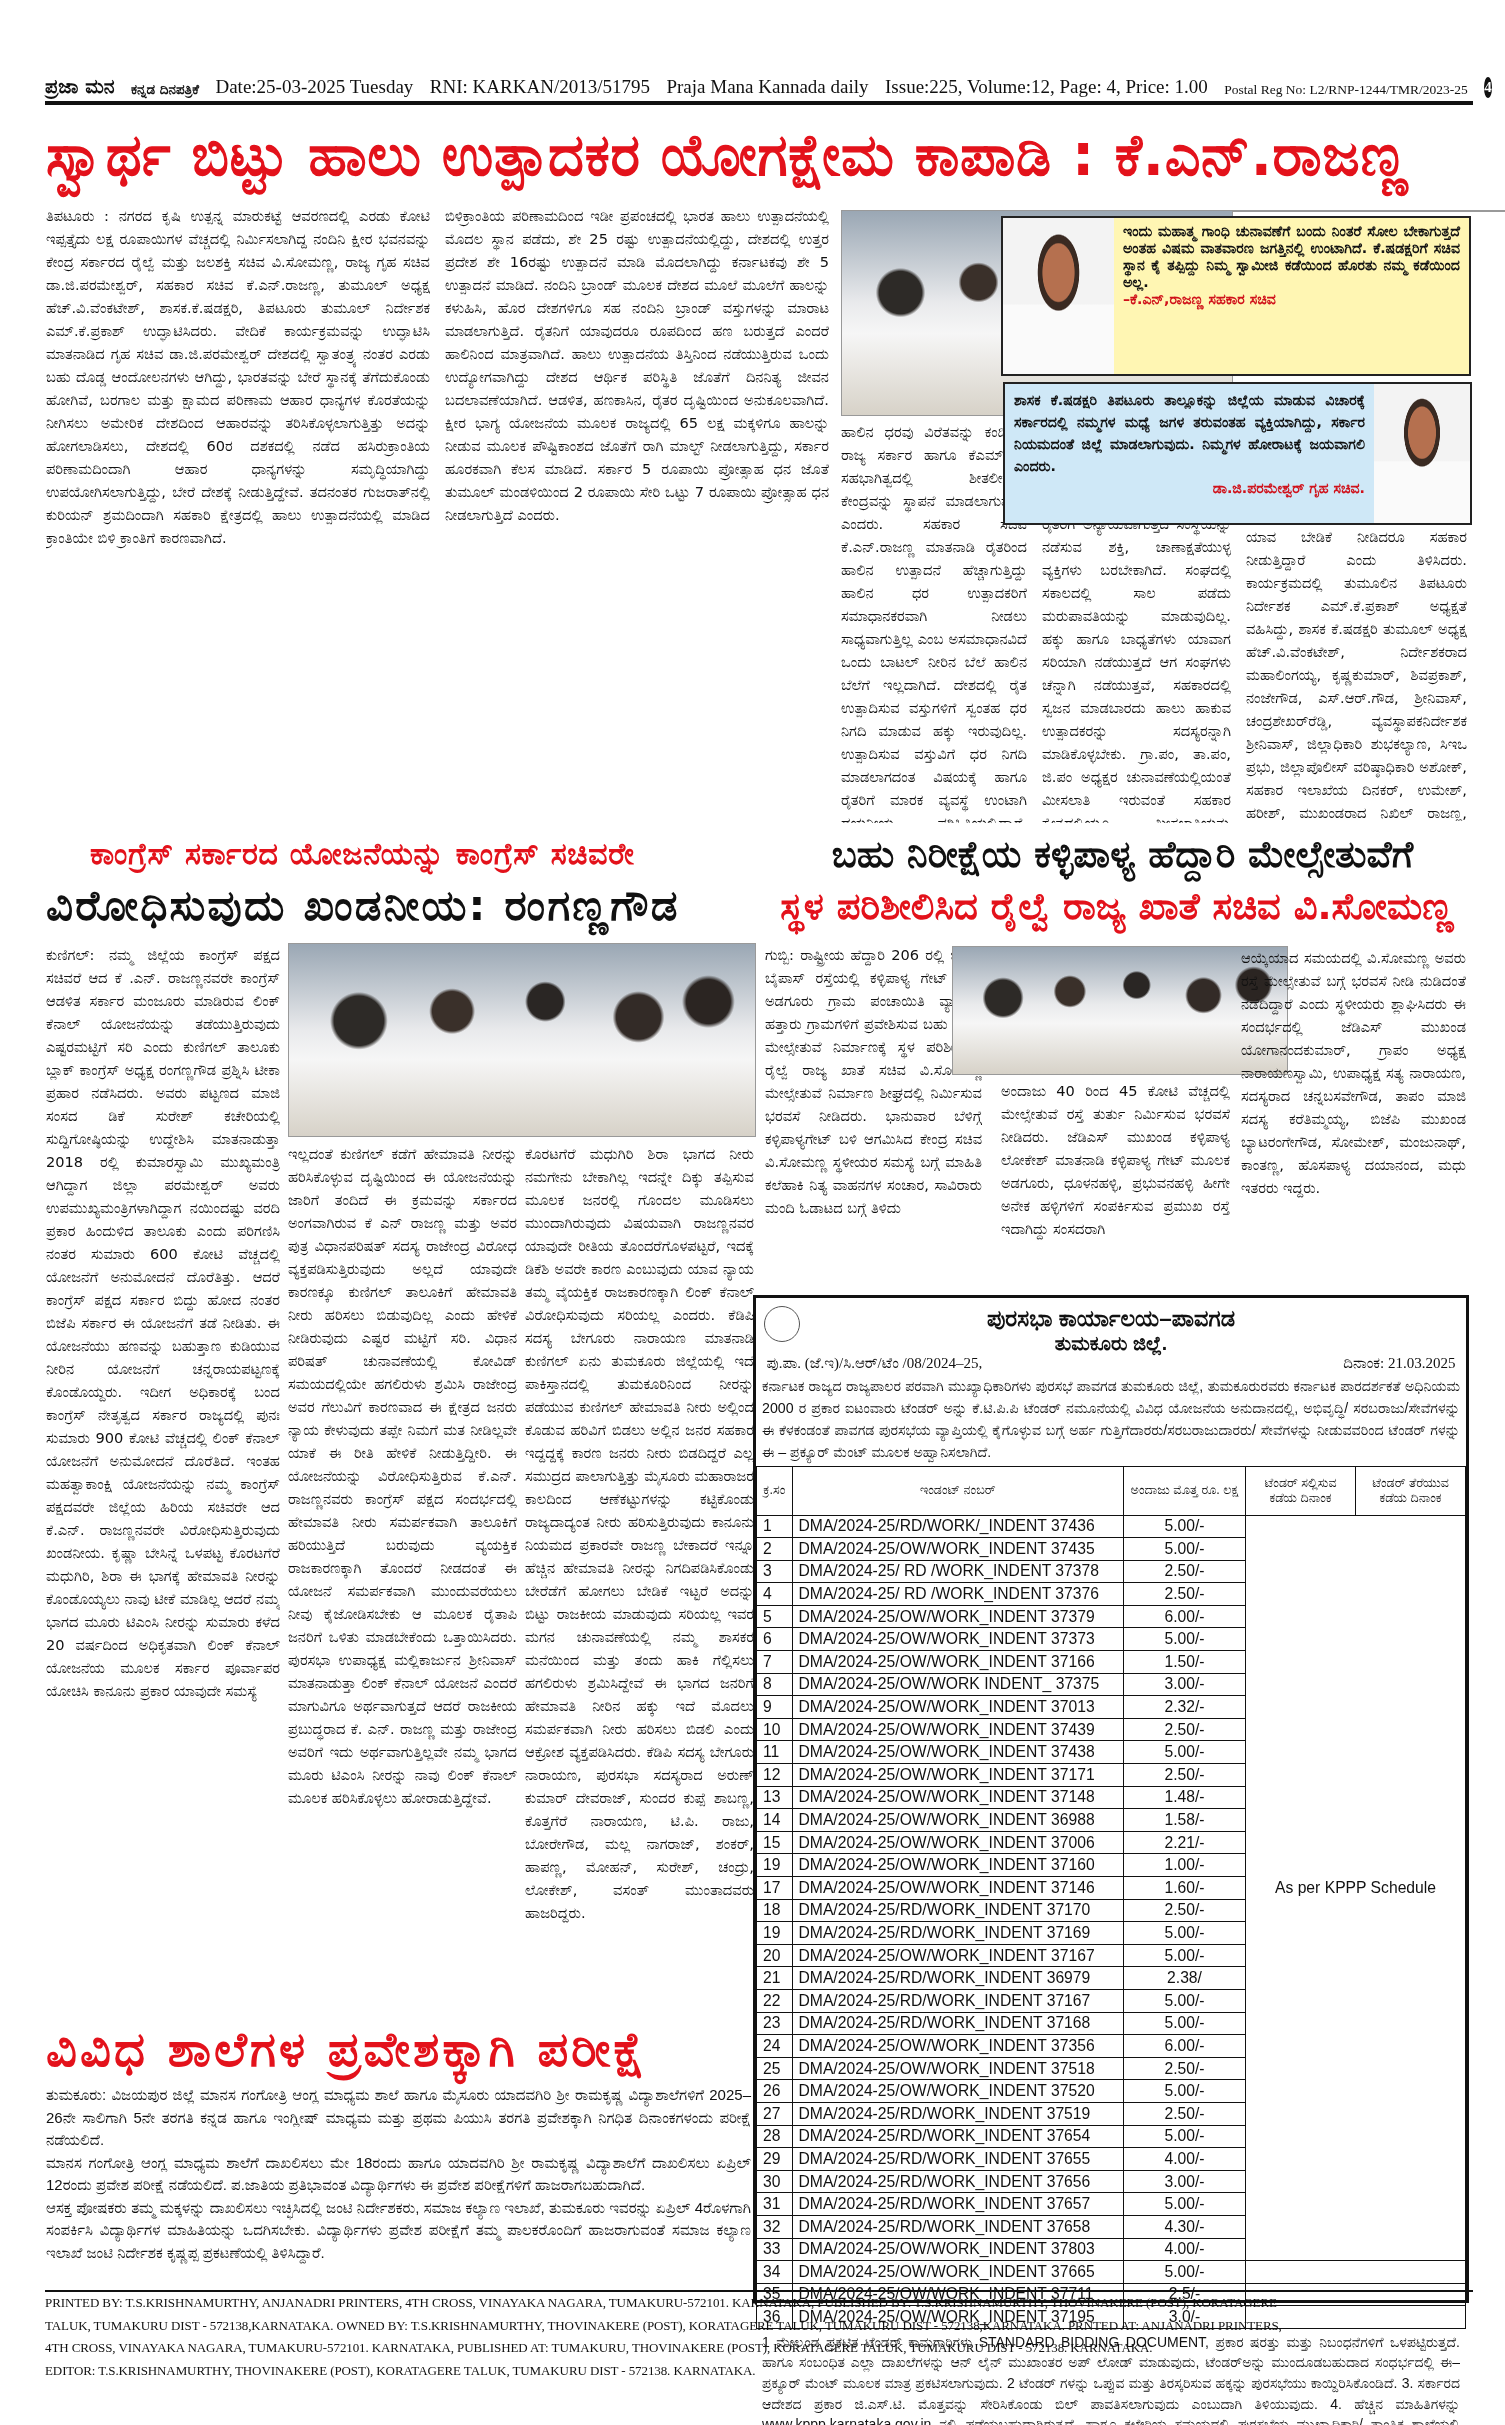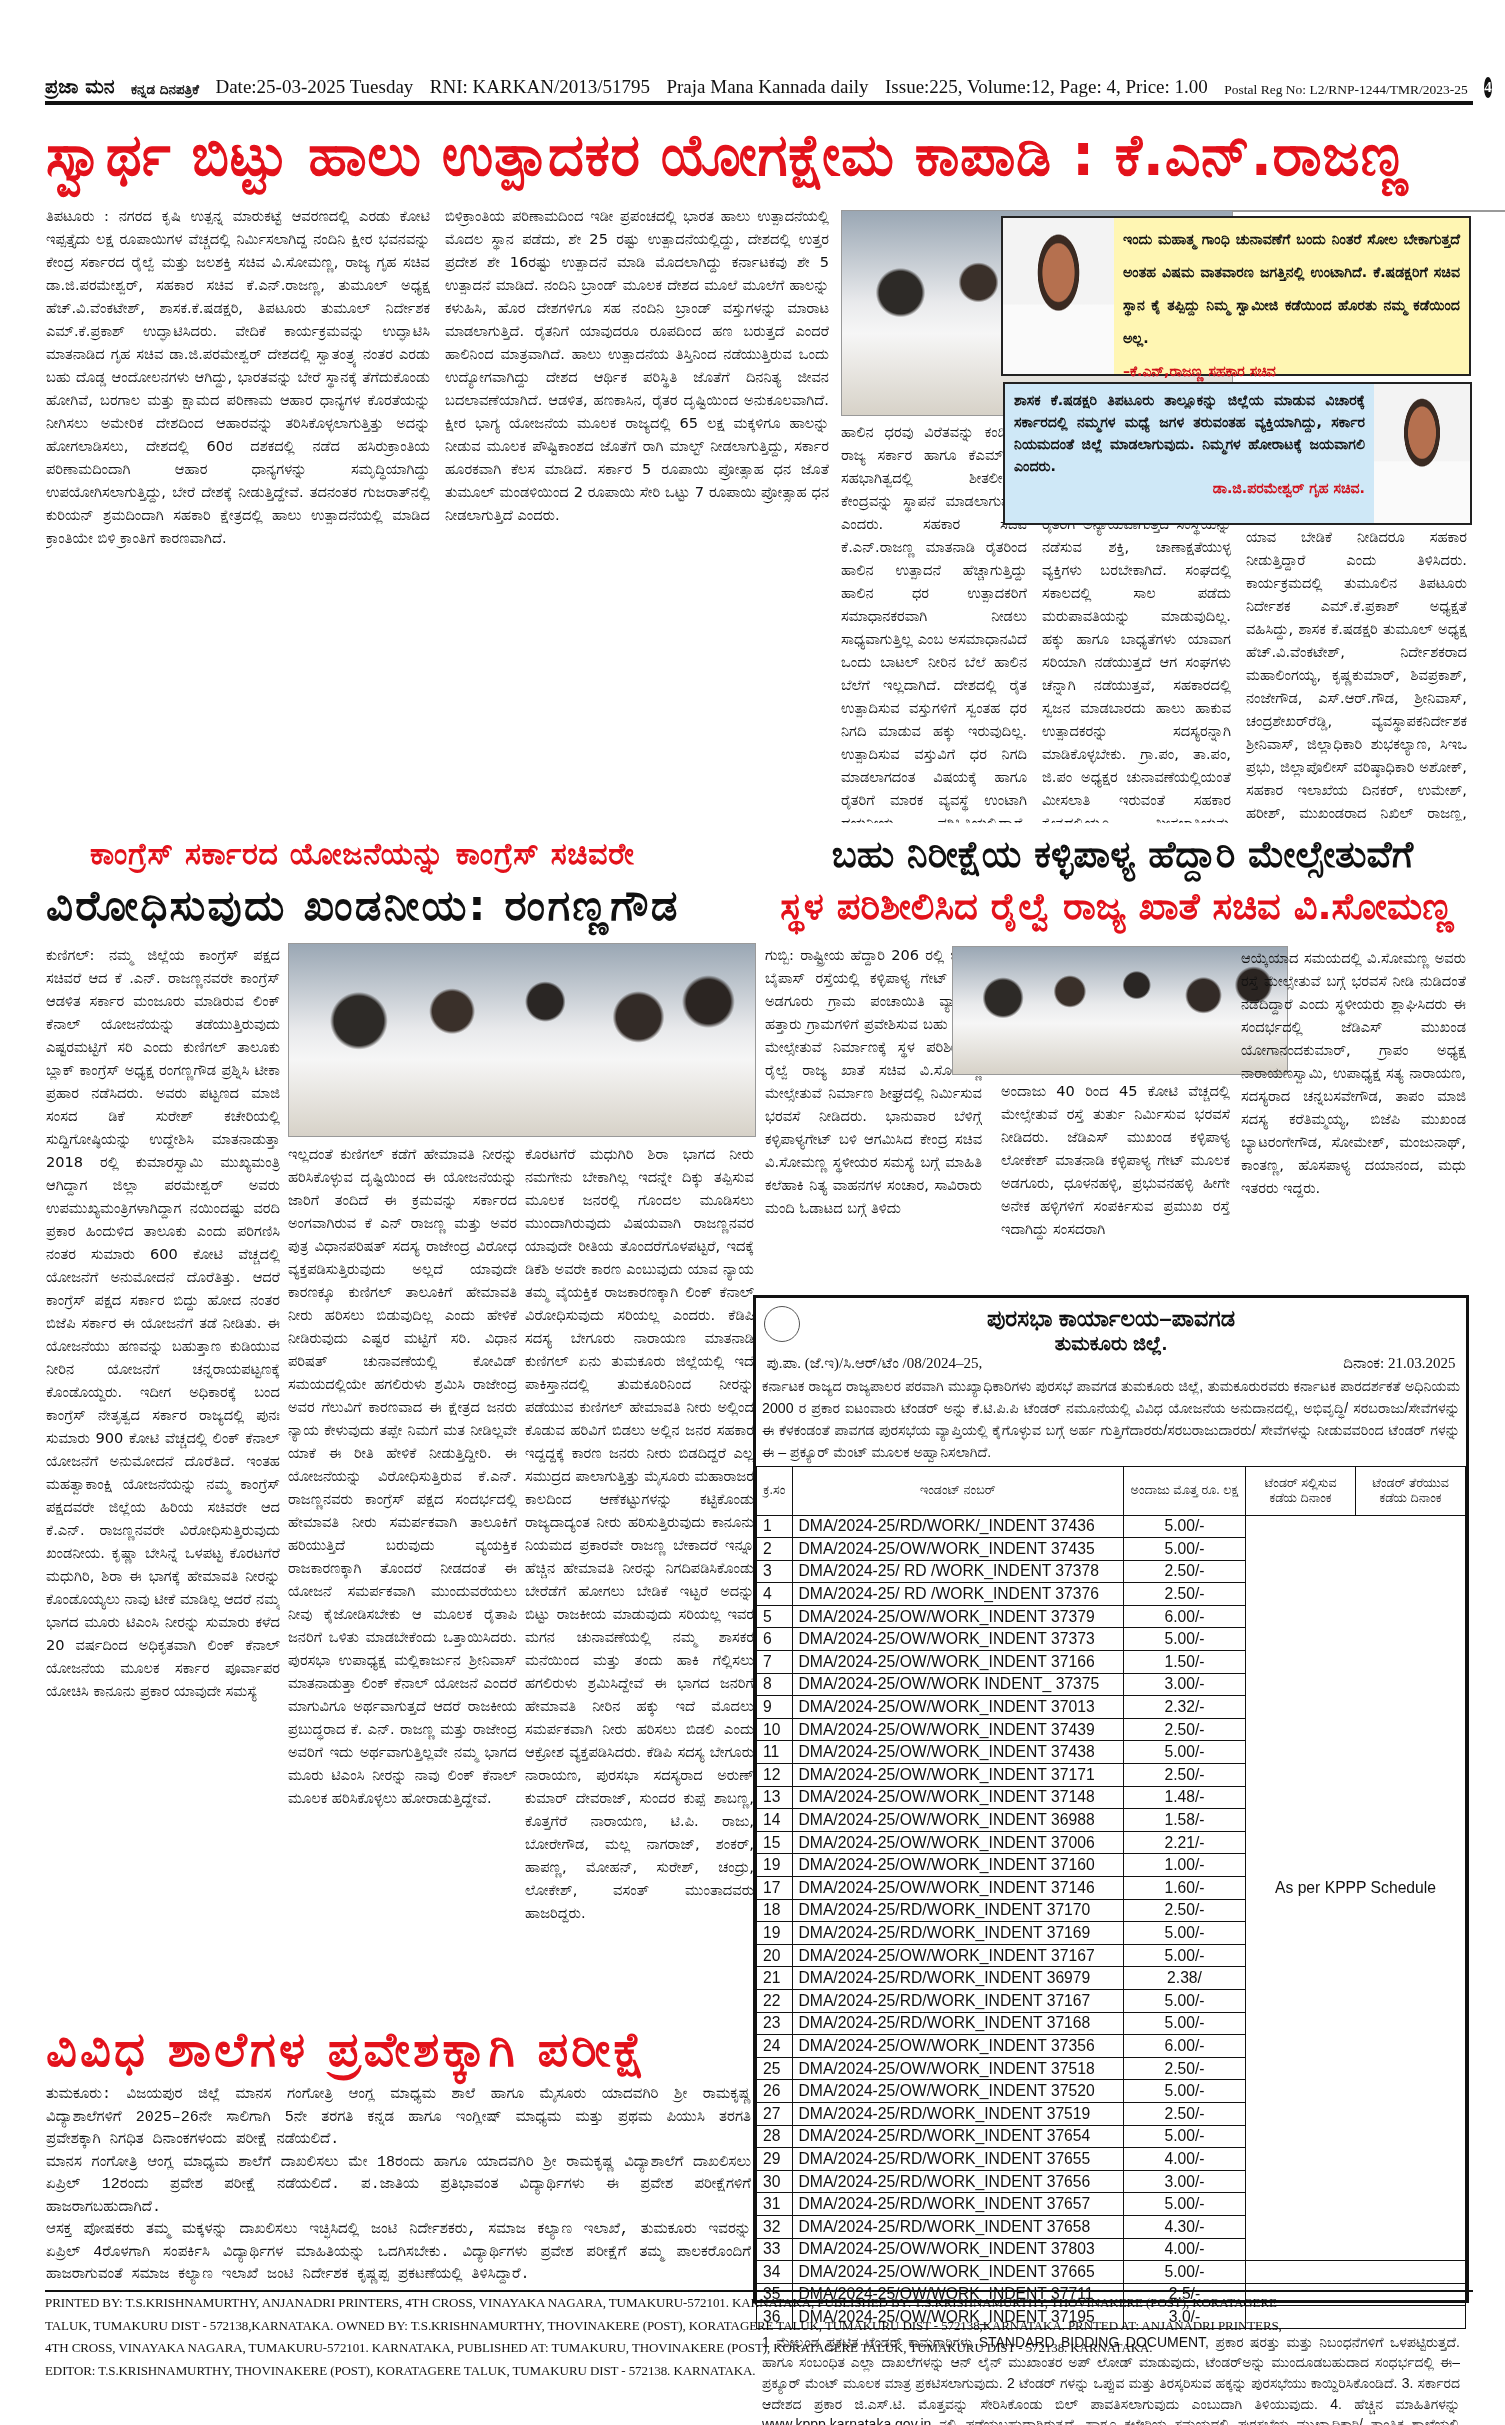--- a/index.html
+++ b/index.html
@@ -59,21 +59,21 @@
 
 <div class="abs col" style="left:46px;top:204px;width:384px;height:619px;">ತಿಪಟೂರು : ನಗರದ ಕೃಷಿ ಉತ್ಪನ್ನ ಮಾರುಕಟ್ಟೆ ಆವರಣದಲ್ಲಿ ಎರಡು ಕೋಟಿ ಇಪ್ಪತ್ತೈದು ಲಕ್ಷ ರೂಪಾಯಿಗಳ ವೆಚ್ಚದಲ್ಲಿ ನಿರ್ಮಿಸಲಾಗಿದ್ದ ನಂದಿನಿ ಕ್ಷೀರ ಭವನವನ್ನು ಕೇಂದ್ರ ಸರ್ಕಾರದ ರೈಲ್ವೆ ಮತ್ತು ಜಲಶಕ್ತಿ ಸಚಿವ ವಿ.ಸೋಮಣ್ಣ, ರಾಜ್ಯ ಗೃಹ ಸಚಿವ ಡಾ.ಜಿ.ಪರಮೇಶ್ವರ್, ಸಹಕಾರ ಸಚಿವ ಕೆ.ಎನ್.ರಾಜಣ್ಣ, ತುಮೂಲ್ ಅಧ್ಯಕ್ಷ ಹೆಚ್.ವಿ.ವೆಂಕಟೇಶ್, ಶಾಸಕ.ಕೆ.ಷಡಕ್ಷರಿ, ತಿಪಟೂರು ತುಮೂಲ್ ನಿರ್ದೇಶಕ ಎಮ್.ಕೆ.ಪ್ರಕಾಶ್ ಉದ್ಘಾಟಿಸಿದರು. ವೇದಿಕೆ ಕಾರ್ಯಕ್ರಮವನ್ನು ಉದ್ಘಾಟಿಸಿ ಮಾತನಾಡಿದ ಗೃಹ ಸಚಿವ ಡಾ.ಜಿ.ಪರಮೇಶ್ವರ್ ದೇಶದಲ್ಲಿ ಸ್ವಾತಂತ್ರ್ಯ ನಂತರ ಎರಡು ಬಹು ದೊಡ್ಡ ಆಂದೋಲನಗಳು ಆಗಿದ್ದು, ಭಾರತವನ್ನು ಬೇರೆ ಸ್ಥಾನಕ್ಕೆ ತೆಗೆದುಕೊಂಡು ಹೋಗಿವೆ, ಬರಗಾಲ ಮತ್ತು ಕ್ಷಾಮದ ಪರಿಣಾಮ ಆಹಾರ ಧಾನ್ಯಗಳ ಕೊರತೆಯನ್ನು ನೀಗಿಸಲು ಅಮೇರಿಕ ದೇಶದಿಂದ ಆಹಾರವನ್ನು ತರಿಸಿಕೊಳ್ಳಲಾಗುತ್ತಿತ್ತು ಅದನ್ನು ಹೋಗಲಾಡಿಸಲು, ದೇಶದಲ್ಲಿ 60ರ ದಶಕದಲ್ಲಿ ನಡೆದ ಹಸಿರುಕ್ರಾಂತಿಯ ಪರಿಣಾಮದಿಂದಾಗಿ ಆಹಾರ ಧಾನ್ಯಗಳನ್ನು ಸಮೃದ್ಧಿಯಾಗಿದ್ದು ಉಪಯೋಗಿಸಲಾಗುತ್ತಿದ್ದು, ಬೇರೆ ದೇಶಕ್ಕೆ ನೀಡುತ್ತಿದ್ದೇವೆ. ತದನಂತರ ಗುಜರಾತ್‌ನಲ್ಲಿ ಕುರಿಯನ್ ಶ್ರಮದಿಂದಾಗಿ ಸಹಕಾರಿ ಕ್ಷೇತ್ರದಲ್ಲಿ ಹಾಲು ಉತ್ಪಾದನೆಯಲ್ಲಿ ಮಾಡಿದ ಕ್ರಾಂತಿಯೇ ಬಿಳಿ ಕ್ರಾಂತಿಗೆ ಕಾರಣವಾಗಿದೆ.</div>
 <div class="abs col" style="left:445px;top:204px;width:384px;height:619px;">ಬಿಳಿಕ್ರಾಂತಿಯ ಪರಿಣಾಮದಿಂದ ಇಡೀ ಪ್ರಪಂಚದಲ್ಲಿ ಭಾರತ ಹಾಲು ಉತ್ಪಾದನೆಯಲ್ಲಿ ಮೊದಲ ಸ್ಥಾನ ಪಡೆದು, ಶೇ 25 ರಷ್ಟು ಉತ್ಪಾದನೆಯಲ್ಲಿದ್ದು, ದೇಶದಲ್ಲಿ ಉತ್ತರ ಪ್ರದೇಶ ಶೇ 16ರಷ್ಟು ಉತ್ಪಾದನೆ ಮಾಡಿ ಮೊದಲಾಗಿದ್ದು ಕರ್ನಾಟಕವು ಶೇ 5 ಉತ್ಪಾದನೆ ಮಾಡಿದೆ. ನಂದಿನಿ ಬ್ರಾಂಡ್ ಮೂಲಕ ದೇಶದ ಮೂಲೆ ಮೂಲೆಗೆ ಹಾಲನ್ನು ಕಳುಹಿಸಿ, ಹೊರ ದೇಶಗಳಿಗೂ ಸಹ ನಂದಿನಿ ಬ್ರಾಂಡ್ ವಸ್ತುಗಳನ್ನು ಮಾರಾಟ ಮಾಡಲಾಗುತ್ತಿದೆ. ರೈತನಿಗೆ ಯಾವುದರೂ ರೂಪದಿಂದ ಹಣ ಬರುತ್ತದೆ ಎಂದರೆ ಹಾಲಿನಿಂದ ಮಾತ್ರವಾಗಿದೆ. ಹಾಲು ಉತ್ಪಾದನೆಯ ತಿಸ್ತಿನಿಂದ ನಡೆಯುತ್ತಿರುವ ಒಂದು ಉದ್ಯೋಗವಾಗಿದ್ದು ದೇಶದ ಆರ್ಥಿಕ ಪರಿಸ್ಥಿತಿ ಜೊತೆಗೆ ದಿನನಿತ್ಯ ಜೀವನ ಬದಲಾವಣೆಯಾಗಿದೆ. ಆಡಳಿತ, ಹಣಕಾಸಿನ, ರೈತರ ದೃಷ್ಟಿಯಿಂದ ಅನುಕೂಲವಾಗಿದೆ. ಕ್ಷೀರ ಭಾಗ್ಯ ಯೋಜನೆಯ ಮೂಲಕ ರಾಜ್ಯದಲ್ಲಿ 65 ಲಕ್ಷ ಮಕ್ಕಳಿಗೂ ಹಾಲನ್ನು ನೀಡುವ ಮೂಲಕ ಪೌಷ್ಟಿಕಾಂಶದ ಜೊತೆಗೆ ರಾಗಿ ಮಾಲ್ಟ್ ನೀಡಲಾಗುತ್ತಿದ್ದು, ಸರ್ಕಾರ ಹೂರಕವಾಗಿ ಕೆಲಸ ಮಾಡಿದೆ. ಸರ್ಕಾರ 5 ರೂಪಾಯಿ ಪ್ರೋತ್ಸಾಹ ಧನ ಜೊತೆ ತುಮೂಲ್ ಮಂಡಳಿಯಿಂದ 2 ರೂಪಾಯಿ ಸೇರಿ ಒಟ್ಟು 7 ರೂಪಾಯಿ ಪ್ರೋತ್ಸಾಹ ಧನ ನೀಡಲಾಗುತ್ತಿದೆ ಎಂದರು.</div>
 <div class="abs photo crowd" style="left:841px;top:210px;width:738px;height:0;"></div>
 <div class="abs photo crowd" style="left:841px;top:210px;width:390px;height:204px;"></div>
 <div class="abs col" style="left:841px;top:420px;width:186px;height:403px;">ಹಾಲಿನ ಧರವು ವಿರೆತವನ್ನು ಕಂಡಿದ್ದು, ರಾಜ್ಯ ಸರ್ಕಾರ ಹಾಗೂ ಕೆಎಮ್‌ಎಫ್ ಸಹಭಾಗಿತ್ವದಲ್ಲಿ ಶೀತಲೀಕರಣ ಕೇಂದ್ರವನ್ನು ಸ್ಥಾಪನೆ ಮಾಡಲಾಗುವುದು ಎಂದರು. ಸಹಕಾರ ಸಚಿವ ಕೆ.ಎನ್.ರಾಜಣ್ಣ ಮಾತನಾಡಿ ರೈತರಿಂದ ಹಾಲಿನ ಉತ್ಪಾದನೆ ಹೆಚ್ಚಾಗುತ್ತಿದ್ದು ಹಾಲಿನ ಧರ ಉತ್ಪಾದಕರಿಗೆ ಸಮಾಧಾನಕರವಾಗಿ ನೀಡಲು ಸಾಧ್ಯವಾಗುತ್ತಿಲ್ಲ ಎಂಬ ಅಸಮಾಧಾನವಿದೆ ಒಂದು ಬಾಟಲ್ ನೀರಿನ ಬೆಲೆ ಹಾಲಿನ ಬೆಲೆಗೆ ಇಲ್ಲದಾಗಿದೆ. ದೇಶದಲ್ಲಿ ರೈತ ಉತ್ಪಾದಿಸುವ ವಸ್ತುಗಳಿಗೆ ಸ್ವಂತಹ ಧರ ನಿಗದಿ ಮಾಡುವ ಹಕ್ಕು ಇರುವುದಿಲ್ಲ. ಉತ್ಪಾದಿಸುವ ವಸ್ತುವಿಗೆ ಧರ ನಿಗದಿ ಮಾಡಲಾಗದಂತ ವಿಷಯಕ್ಕೆ ಹಾಗೂ ರೈತರಿಗೆ ಮಾರಕ ವ್ಯವಸ್ಥೆ ಉಂಟಾಗಿ ದಯನೀಯ ಪರಿಸ್ಥಿತಿಯಲ್ಲಿದ್ದಾರೆ. ಸಹಕಾರಿ ಆಂದೋಲನವು ಜನರ</div>
 <div class="abs col" style="left:1042px;top:420px;width:189px;height:403px;">ಆಂದೋಲನವಾಗಿ ಪರಿವರ್ತನೆ ಮಾಡಬೇಕು, ಆಂದೋಲನ ಬದಲಾವಣೆ ಆಗದೇ ಹೋದರೆ ಆರು ತಿಂಗಳಲ್ಲಿ ಸಹಕಾರ ಸಂಘಗಳು ಮುಚ್ಚಿಹೋಗಿ ರೈತರಿಗೆ ಅನ್ಯಾಯವಾಗುತ್ತದೆ ಸಂಸ್ಥೆಯನ್ನು ನಡೆಸುವ ಶಕ್ತಿ, ಚಾಣಾಕ್ಷತೆಯುಳ್ಳ ವ್ಯಕ್ತಿಗಳು ಬರಬೇಕಾಗಿದೆ. ಸಂಘದಲ್ಲಿ ಸಕಾಲದಲ್ಲಿ ಸಾಲ ಪಡೆದು ಮರುಪಾವತಿಯನ್ನು ಮಾಡುವುದಿಲ್ಲ. ಹಕ್ಕು ಹಾಗೂ ಬಾಧ್ಯತೆಗಳು ಯಾವಾಗ ಸರಿಯಾಗಿ ನಡೆಯುತ್ತದೆ ಆಗ ಸಂಘಗಳು ಚೆನ್ನಾಗಿ ನಡೆಯುತ್ತವೆ, ಸಹಕಾರದಲ್ಲಿ ಸ್ವಜನ ಮಾಡಬಾರದು ಹಾಲು ಹಾಕುವ ಉತ್ಪಾದಕರನ್ನು ಸದಸ್ಯರನ್ನಾಗಿ ಮಾಡಿಕೊಳ್ಳಬೇಕು. ಗ್ರಾ.ಪಂ, ತಾ.ಪಂ, ಜಿ.ಪಂ ಅಧ್ಯಕ್ಷರ ಚುನಾವಣೆಯಲ್ಲಿಯಂತೆ ಮೀಸಲಾತಿ ಇರುವಂತೆ ಸಹಕಾರ ಕ್ಷೇತ್ರದಲ್ಲಿಯೂ ಮೀಸಲಾತಿಯನ್ನು ನಿಗದಿಯಾಗಬೇಕೆಂದು</div>
 
 <div class="abs quote-box" style="left:1001px;top:216px;width:466px;height:156px;">
   <div class="portrait" style="width:111px;height:100%;flex:none;"></div>
-  <div class="quote-text" style="background:#fff6b3;font-size:14.2px;line-height:33px;">
+  <div class="quote-text" style="background:#fff6b3;font-size:14.2px;line-height:17px;">
     <span>ಇಂದು ಮಹಾತ್ಮ ಗಾಂಧಿ ಚುನಾವಣೆಗೆ ಬಂದು ನಿಂತರೆ ಸೋಲ ಬೇಕಾಗುತ್ತದೆ ಅಂತಹ ವಿಷಮ ವಾತವಾರಣ ಜಗತ್ತಿನಲ್ಲಿ ಉಂಟಾಗಿದೆ. ಕೆ.ಷಡಕ್ಷರಿಗೆ ಸಚಿವ ಸ್ಥಾನ ಕೈ ತಪ್ಪಿದ್ದು ನಿಮ್ಮ ಸ್ವಾಮೀಜಿ ಕಡೆಯಿಂದ ಹೊರತು ನಮ್ಮ ಕಡೆಯಿಂದ ಅಲ್ಲ.</span><br>
     <span class="quote-attr">–ಕೆ.ಎನ್,ರಾಜಣ್ಣ ಸಹಕಾರ ಸಚಿವ</span>
   </div>
 </div>
 <div class="abs quote-box" style="left:1003px;top:382px;width:465px;height:139px;">
   <div class="quote-text" style="background:#cfe8f7;font-size:14.2px;line-height:22px;">
     <span>ಶಾಸಕ ಕೆ.ಷಡಕ್ಷರಿ ತಿಪಟೂರು ತಾಲ್ಲೂಕನ್ನು ಜಿಲ್ಲೆಯ ಮಾಡುವ ವಿಚಾರಕ್ಕೆ ಸರ್ಕಾರದಲ್ಲಿ ನಮ್ಮಗಳ ಮಧ್ಯೆ ಜಗಳ ತರುವಂತಹ ವ್ಯಕ್ತಿಯಾಗಿದ್ದು, ಸರ್ಕಾರ ನಿಯಮದಂತೆ ಜಿಲ್ಲೆ ಮಾಡಲಾಗುವುದು. ನಿಮ್ಮಗಳ ಹೋರಾಟಕ್ಕೆ ಜಯವಾಗಲಿ ಎಂದರು.</span><br>
     <span class="quote-attr" style="float:right;">ಡಾ.ಜಿ.ಪರಮೇಶ್ವರ್ ಗೃಹ ಸಚಿವ.</span>
   </div>
   <div class="portrait" style="width:96px;height:100%;flex:none;"></div>
@@ -130,21 +130,21 @@
 <div class="abs col" style="left:525px;top:1142px;width:229px;height:874px;">ಕೊರಟಗೆರೆ ಮಧುಗಿರಿ ಶಿರಾ ಭಾಗದ ನೀರು ನಮಗೇನು ಬೇಕಾಗಿಲ್ಲ ಇದನ್ನೇ ದಿಕ್ಕು ತಪ್ಪಿಸುವ ಮೂಲಕ ಜನರಲ್ಲಿ ಗೊಂದಲ ಮೂಡಿಸಲು ಮುಂದಾಗಿರುವುದು ವಿಷಯವಾಗಿ ರಾಜಣ್ಣನವರ ಯಾವುದೇ ರೀತಿಯ ತೊಂದರೆಗೊಳಪಟ್ಟರೆ, ಇದಕ್ಕೆ ಡಿಕೆಶಿ ಅವರೇ ಕಾರಣ ಎಂಬುವುದು ಯಾವ ನ್ಯಾಯ ತಮ್ಮ ವೈಯಕ್ತಿಕ ರಾಜಕಾರಣಕ್ಕಾಗಿ ಲಿಂಕ್ ಕೆನಾಲ್ ವಿರೋಧಿಸುವುದು ಸರಿಯಲ್ಲ ಎಂದರು. ಕೆಡಿಪಿ ಸದಸ್ಯ ಬೇಗೂರು ನಾರಾಯಣ ಮಾತನಾಡಿ ಕುಣಿಗಲ್ ಏನು ತುಮಕೂರು ಜಿಲ್ಲೆಯಲ್ಲಿ ಇದೆ ಪಾಕಿಸ್ತಾನದಲ್ಲಿ ತುಮಕೂರಿನಿಂದ ನೀರನ್ನು ಪಡೆಯುವ ಕುಣಿಗಲ್ ಹೇಮಾವತಿ ನೀರು ಅಲ್ಲಿಂದ ಕೊಡುವ ಹರಿವಿಗೆ ಬಿಡಲು ಅಲ್ಲಿನ ಜನರ ಸಹಕಾರ ಇದ್ದದ್ದಕ್ಕೆ ಕಾರಣ ಜನರು ನೀರು ಬಿಡದಿದ್ದರೆ ಎಲ್ಲ ಸಮುದ್ರದ ಪಾಲಾಗುತ್ತಿತ್ತು ಮೈಸೂರು ಮಹಾರಾಜರ ಕಾಲದಿಂದ ಆಣೆಕಟ್ಟುಗಳನ್ನು ಕಟ್ಟಿಕೊಂಡು ರಾಜ್ಯದಾದ್ಯಂತ ನೀರು ಹರಿಸುತ್ತಿರುವುದು ಕಾನೂನು ನಿಯಮದ ಪ್ರಕಾರವೇ ರಾಜಣ್ಣ ಬೇಕಾದರೆ ಇನ್ನೂ ಹೆಚ್ಚಿನ ಹೇಮಾವತಿ ನೀರನ್ನು ನಿಗದಿಪಡಿಸಿಕೊಂಡು ಬೇರೆಡೆಗೆ ಹೋಗಲು ಬೇಡಿಕೆ ಇಟ್ಟರೆ ಅದನ್ನು ಬಿಟ್ಟು ರಾಜಕೀಯ ಮಾಡುವುದು ಸರಿಯಲ್ಲ ಇವರ ಮಗನ ಚುನಾವಣೆಯಲ್ಲಿ ನಮ್ಮ ಶಾಸಕರ ಮನೆಯಿಂದ ಮತ್ತು ತಂದು ಹಾಕಿ ಗೆಲ್ಲಿಸಲು ಹಗಲಿರುಳು ಶ್ರಮಿಸಿದ್ದೇವೆ ಈ ಭಾಗದ ಜನರಿಗೆ ಹೇಮಾವತಿ ನೀರಿನ ಹಕ್ಕು ಇದೆ ಮೊದಲು ಸಮರ್ಪಕವಾಗಿ ನೀರು ಹರಿಸಲು ಬಿಡಲಿ ಎಂದು ಆಕ್ರೋಶ ವ್ಯಕ್ತಪಡಿಸಿದರು. ಕೆಡಿಪಿ ಸದಸ್ಯ ಬೇಗೂರು ನಾರಾಯಣ, ಪುರಸಭಾ ಸದಸ್ಯರಾದ ಅರುಣ್ ಕುಮಾರ್ ದೇವರಾಜ್, ಸುಂದರ ಕುಪ್ಪೆ ಶಾಬಣ್ಣ, ಕೊತ್ತಗೆರೆ ನಾರಾಯಣ, ಟಿ.ಪಿ. ರಾಜು, ಬೋರೇಗೌಡ, ಮಲ್ಲ ನಾಗರಾಜ್, ಶಂಕರ್, ಹಾಪಣ್ಣ, ಮೋಹನ್, ಸುರೇಶ್, ಚಂದ್ರು, ಲೋಕೇಶ್, ವಸಂತ್ ಮುಂತಾದವರು ಹಾಜರಿದ್ದರು.</div>
 
 <div class="abs col" style="left:765px;top:943px;width:217px;height:330px;">ಗುಬ್ಬಿ: ರಾಷ್ಟ್ರೀಯ ಹೆದ್ದಾರಿ 206 ರಲ್ಲಿ ಬರುವ ಬೈಪಾಸ್ ರಸ್ತೆಯಲ್ಲಿ ಕಳ್ಳಿಪಾಳ್ಯ ಗೇಟ್ ನಿಂದ ಅಡಗೂರು ಗ್ರಾಮ ಪಂಚಾಯಿತಿ ವ್ಯಾಪ್ತಿಯ ಹತ್ತಾರು ಗ್ರಾಮಗಳಿಗೆ ಪ್ರವೇಶಿಸುವ ಬಹು ಅವಶ್ಯ ಮೇಲ್ಸೇತುವೆ ನಿರ್ಮಾಣಕ್ಕೆ ಸ್ಥಳ ಪರಿಶೀಲಿಸಿದ ರೈಲ್ವೆ ರಾಜ್ಯ ಖಾತೆ ಸಚಿವ ವಿ.ಸೋಮಣ್ಣ ಮೇಲ್ಸೇತುವೆ ನಿರ್ಮಾಣ ಶೀಘ್ರದಲ್ಲಿ ನಿರ್ಮಿಸುವ ಭರವಸೆ ನೀಡಿದರು. ಭಾನುವಾರ ಬೆಳಿಗ್ಗೆ ಕಳ್ಳಿಪಾಳ್ಯಗೇಟ್ ಬಳಿ ಆಗಮಿಸಿದ ಕೇಂದ್ರ ಸಚಿವ ವಿ.ಸೋಮಣ್ಣ ಸ್ಥಳೀಯರ ಸಮಸ್ಯೆ ಬಗ್ಗೆ ಮಾಹಿತಿ ಕಲೆಹಾಕಿ ನಿತ್ಯ ವಾಹನಗಳ ಸಂಚಾರ, ಸಾವಿರಾರು ಮಂದಿ ಓಡಾಟದ ಬಗ್ಗೆ ತಿಳಿದು</div>
 <div class="abs photo crowd" style="left:952px;top:946px;width:334px;height:127px;"></div>
 <div class="abs col" style="left:1001px;top:1079px;width:229px;height:195px;">ಅಂದಾಜು 40 ರಿಂದ 45 ಕೋಟಿ ವೆಚ್ಚದಲ್ಲಿ ಮೇಲ್ಸೇತುವೆ ರಸ್ತೆ ತುರ್ತು ನಿರ್ಮಿಸುವ ಭರವಸೆ ನೀಡಿದರು. ಜೆಡಿಎಸ್ ಮುಖಂಡ ಕಳ್ಳಿಪಾಳ್ಯ ಲೋಕೇಶ್ ಮಾತನಾಡಿ ಕಳ್ಳಿಪಾಳ್ಯ ಗೇಟ್ ಮೂಲಕ ಅಡಗೂರು, ಧೂಳನಹಳ್ಳಿ, ಪ್ರಭುವನಹಳ್ಳಿ ಹೀಗೇ ಅನೇಕ ಹಳ್ಳಿಗಳಿಗೆ ಸಂಪರ್ಕಿಸುವ ಪ್ರಮುಖ ರಸ್ತೆ ಇದಾಗಿದ್ದು ಸಂಸದರಾಗಿ</div>
 <div class="abs col" style="left:1241px;top:946px;width:225px;height:330px;">ಆಯ್ಕೆಯಾದ ಸಮಯದಲ್ಲಿ ವಿ.ಸೋಮಣ್ಣ ಅವರು ರಸ್ತೆ ಮೇಲ್ಸೇತುವೆ ಬಗ್ಗೆ ಭರವಸೆ ನೀಡಿ ನುಡಿದಂತೆ ನಡೆದಿದ್ದಾರೆ ಎಂದು ಸ್ಥಳೀಯರು ಶ್ಲಾಘಿಸಿದರು ಈ ಸಂದರ್ಭದಲ್ಲಿ ಜೆಡಿಎಸ್ ಮುಖಂಡ ಯೋಗಾನಂದಕುಮಾರ್, ಗ್ರಾಪಂ ಅಧ್ಯಕ್ಷ ನಾರಾಯಣಸ್ವಾಮಿ, ಉಪಾಧ್ಯಕ್ಷ ಸತ್ಯ ನಾರಾಯಣ, ಸದಸ್ಯರಾದ ಚನ್ನಬಸವೇಗೌಡ, ತಾಪಂ ಮಾಜಿ ಸದಸ್ಯ ಕರೆತಿಮ್ಮಯ್ಯ, ಬಿಜೆಪಿ ಮುಖಂಡ ಬ್ಯಾಟರಂಗೇಗೌಡ, ಸೋಮೇಶ್, ಮಂಜುನಾಥ್, ಕಾಂತಣ್ಣ, ಹೊಸಪಾಳ್ಯ ದಯಾನಂದ, ಮಧು ಇತರರು ಇದ್ದರು.</div>
 
 <div class="abs col" style="left:1053px;top:525px;width:0;height:0;"></div>
 
 <div class="abs headline-red" style="left:46px;top:2016px;width:708px;font-size:48px;line-height:67px;letter-spacing:3px;">ವಿವಿಧ ಶಾಲೆಗಳ ಪ್ರವೇಶಕ್ಕಾಗಿ ಪರೀಕ್ಷೆ</div>
-<div class="abs" style="left:46px;top:2084px;width:705px;font-family:Liberation Mono, monospace;font-size:15px;line-height:22.5px;text-align:justify;">
+<div class="abs" style="left:46px;top:2084px;width:705px;font-family:Liberation Sans, sans-serif;font-size:15px;line-height:22.5px;text-align:justify;">
   <p style="margin:0;">ತುಮಕೂರು: ವಿಜಯಪುರ ಜಿಲ್ಲೆ ಮಾನಸ ಗಂಗೋತ್ರಿ ಆಂಗ್ಲ ಮಾಧ್ಯಮ ಶಾಲೆ ಹಾಗೂ ಮೈಸೂರು ಯಾದವಗಿರಿ ಶ್ರೀ ರಾಮಕೃಷ್ಣ ವಿದ್ಯಾಶಾಲೆಗಳಿಗೆ 2025–26ನೇ ಸಾಲಿಗಾಗಿ 5ನೇ ತರಗತಿ ಕನ್ನಡ ಹಾಗೂ ಇಂಗ್ಲೀಷ್ ಮಾಧ್ಯಮ ಮತ್ತು ಪ್ರಥಮ ಪಿಯುಸಿ ತರಗತಿ ಪ್ರವೇಶಕ್ಕಾಗಿ ನಿಗಧಿತ ದಿನಾಂಕಗಳಂದು ಪರೀಕ್ಷೆ ನಡೆಯಲಿದೆ.</p>
   <p style="margin:0;">ಮಾನಸ ಗಂಗೋತ್ರಿ ಆಂಗ್ಲ ಮಾಧ್ಯಮ ಶಾಲೆಗೆ ದಾಖಲಿಸಲು ಮೇ 18ರಂದು ಹಾಗೂ ಯಾದವಗಿರಿ ಶ್ರೀ ರಾಮಕೃಷ್ಣ ವಿದ್ಯಾಶಾಲೆಗೆ ದಾಖಲಿಸಲು ಏಪ್ರಿಲ್ 12ರಂದು ಪ್ರವೇಶ ಪರೀಕ್ಷೆ ನಡೆಯಲಿದೆ. ಪ.ಜಾತಿಯ ಪ್ರತಿಭಾವಂತ ವಿದ್ಯಾರ್ಥಿಗಳು ಈ ಪ್ರವೇಶ ಪರೀಕ್ಷೆಗಳಿಗೆ ಹಾಜರಾಗಬಹುದಾಗಿದೆ.</p>
   <p style="margin:0;">ಆಸಕ್ತ ಪೋಷಕರು ತಮ್ಮ ಮಕ್ಕಳನ್ನು ದಾಖಲಿಸಲು ಇಚ್ಛಿಸಿದಲ್ಲಿ ಜಂಟಿ ನಿರ್ದೇಶಕರು, ಸಮಾಜ ಕಲ್ಯಾಣ ಇಲಾಖೆ, ತುಮಕೂರು ಇವರನ್ನು ಏಪ್ರಿಲ್ 4ರೊಳಗಾಗಿ ಸಂಪರ್ಕಿಸಿ ವಿದ್ಯಾರ್ಥಿಗಳ ಮಾಹಿತಿಯನ್ನು ಒದಗಿಸಬೇಕು. ವಿದ್ಯಾರ್ಥಿಗಳು ಪ್ರವೇಶ ಪರೀಕ್ಷೆಗೆ ತಮ್ಮ ಪಾಲಕರೊಂದಿಗೆ ಹಾಜರಾಗುವಂತೆ ಸಮಾಜ ಕಲ್ಯಾಣ ಇಲಾಖೆ ಜಂಟಿ ನಿರ್ದೇಶಕ ಕೃಷ್ಣಪ್ಪ ಪ್ರಕಟಣೆಯಲ್ಲಿ ತಿಳಿಸಿದ್ದಾರೆ.</p>
 </div>
 
 <div id="tender" class="abs">
   <div style="position:absolute;left:7.5px;top:7.5px;width:34px;height:34px;border:1.5px solid #555;border-radius:50%;"></div>
   <div class="title">ಪುರಸಭಾ ಕಾರ್ಯಾಲಯ–ಪಾವಗಡ</div>
   <div class="subtitle">ತುಮಕೂರು ಜಿಲ್ಲೆ.</div>
   <div class="refline">

